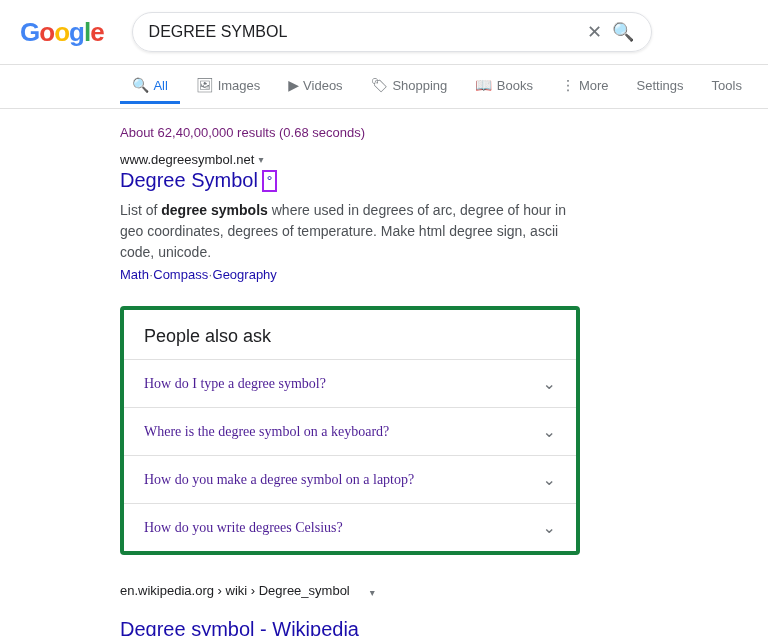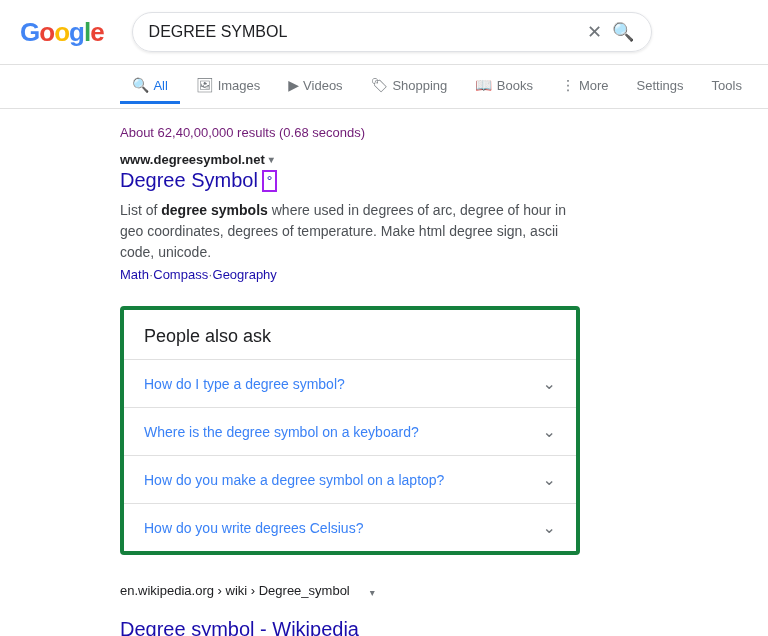--- a/index.html
+++ b/index.html
@@ -101,21 +101,20 @@
     .result-item {
       margin-bottom: 24px;
     }
     .result-url {
       font-size: 13px;
       color: #202124;
       display: flex;
       align-items: center;
       gap: 4px;
       margin-bottom: 2px;
-      font-weight: bold;
     }
     .result-url .arrow {
       color: #70757a;
       font-size: 10px;
     }
     .result-title {
       font-size: 20px;
       color: #1a0dab;
       text-decoration: none;
       cursor: pointer;
@@ -166,21 +165,22 @@
       border-top: 1px solid #e0e0e0;
       padding: 14px 20px;
       display: flex;
       justify-content: space-between;
       align-items: center;
       cursor: pointer;
       background: #fff;
     }
     .paa-item-text {
       font-size: 14px;
-      color: #3b82f6;
+      color: #4c1d95;
+      font-family: Liberation Serif, serif;
     }
     .paa-item-chevron {
       color: #70757a;
       font-size: 16px;
     }
     .paa-feedback {
       text-align: right;
       padding: 4px 8px 6px 0;
       font-size: 12px;
       color: #70757a;

